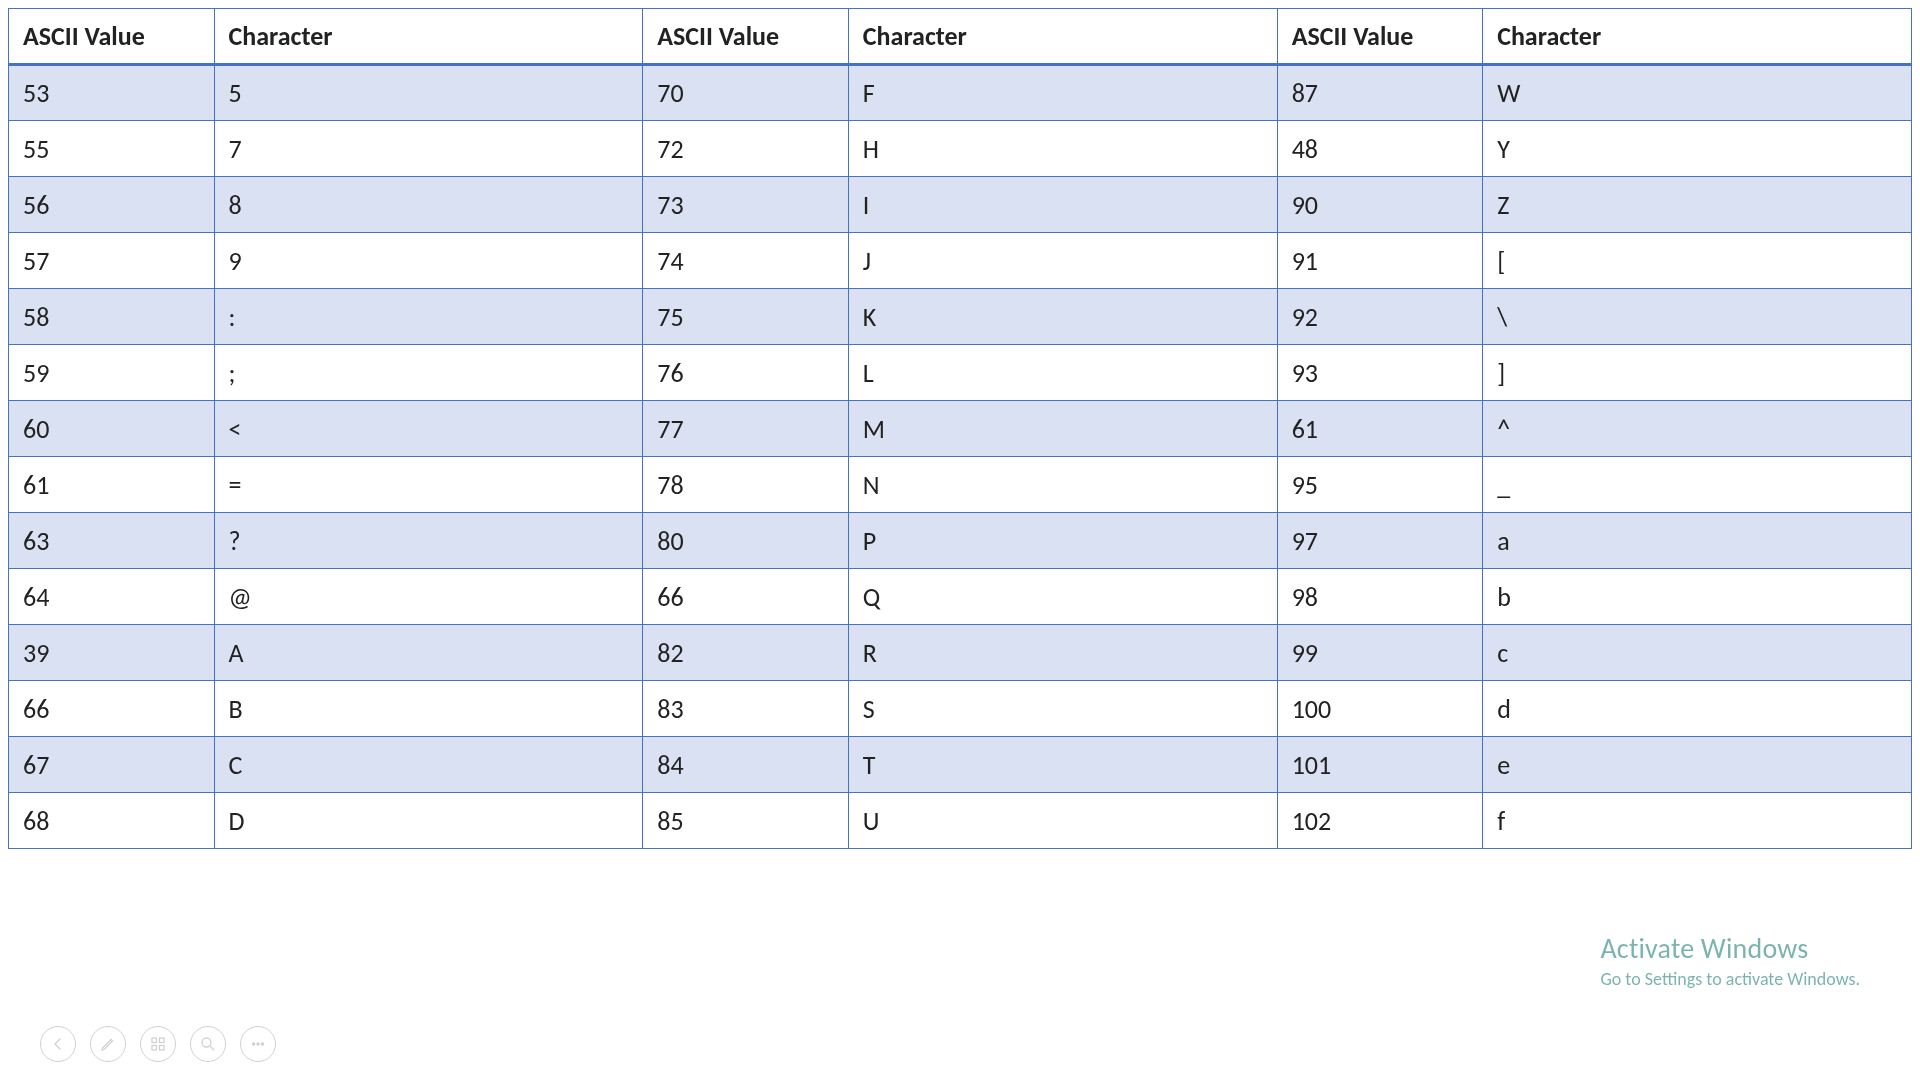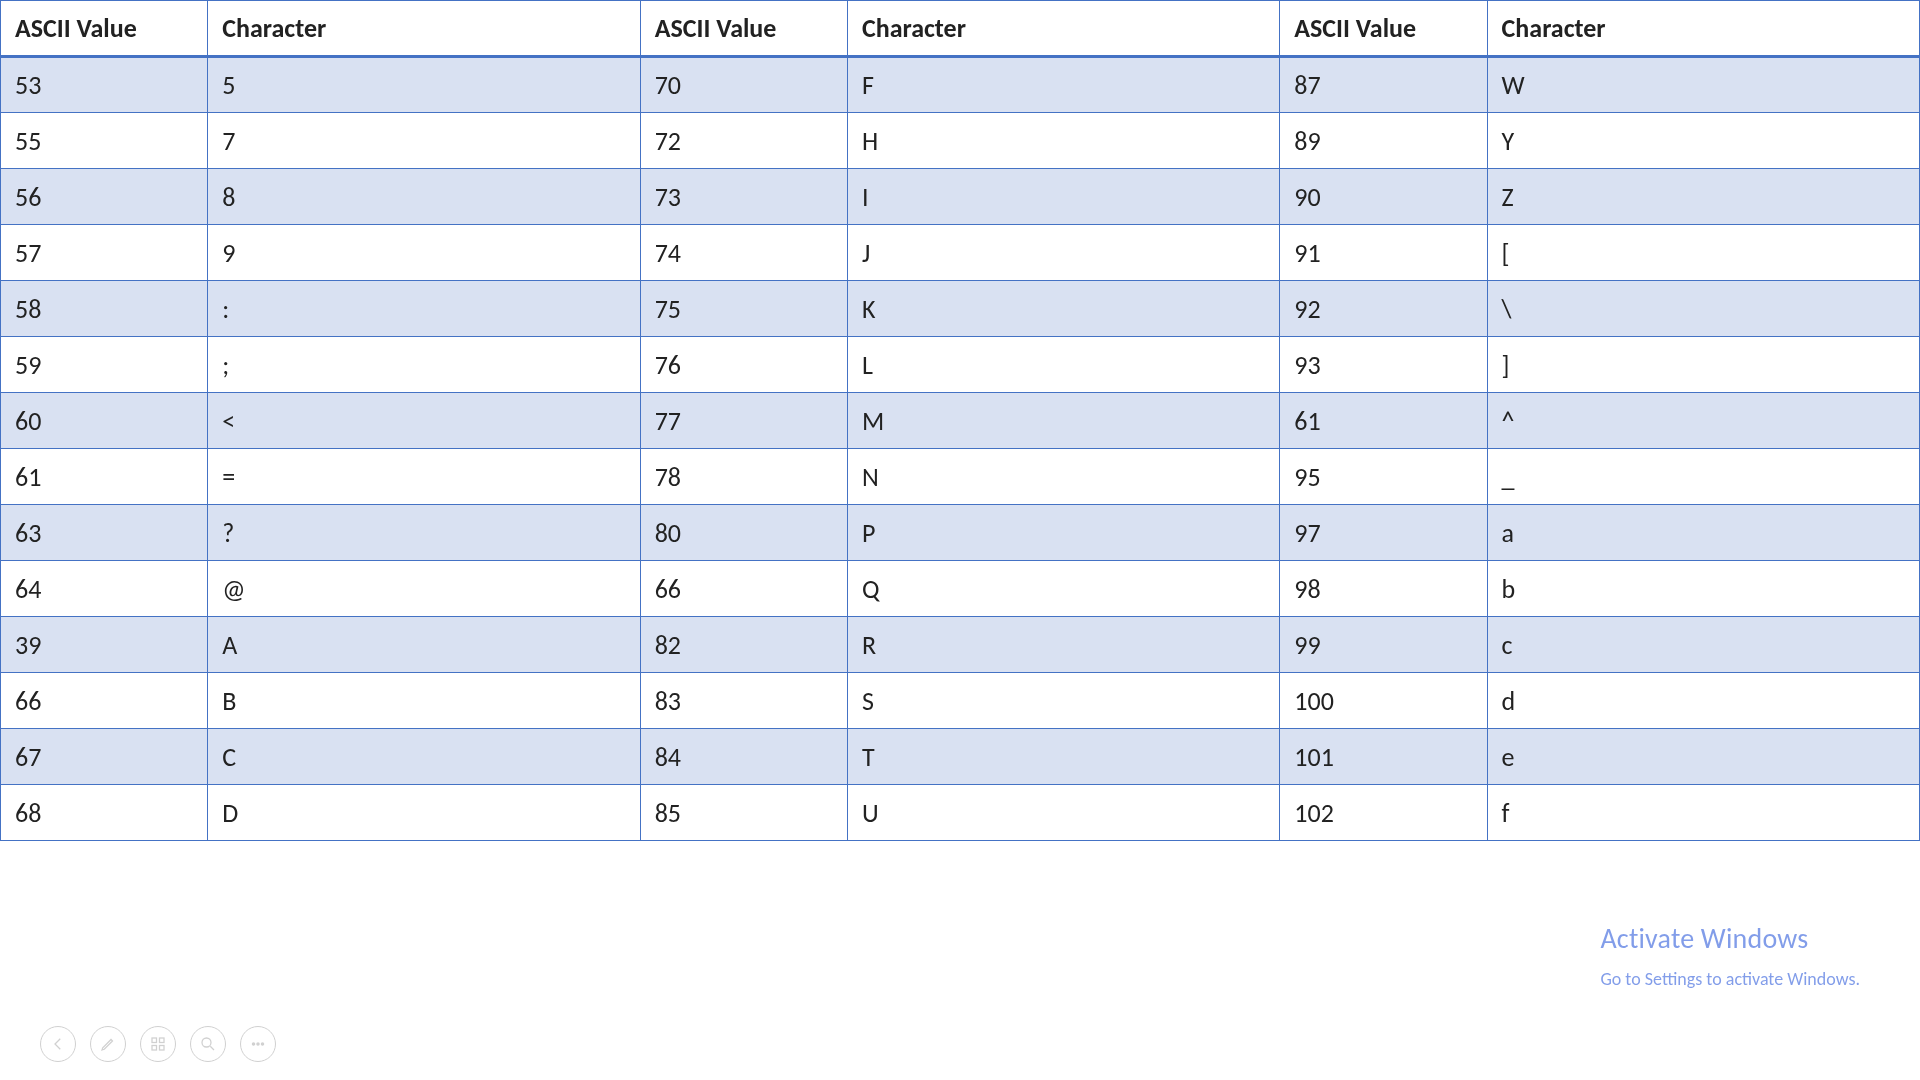--- a/index.html
+++ b/index.html
@@ -1,29 +1,29 @@
 <!DOCTYPE html>
 <html><head>
 <meta charset="utf-8">
 <style>
   * { margin: 0; padding: 0; box-sizing: border-box; }
   html, body { width: 1920px; height: 1080px; font-family: "Segoe UI", Calibri, Arial, sans-serif; background: #ffffff; overflow: hidden; }
-  .wrap { width: 1920px; height: 1080px; padding: 0; position: relative; }
+  .wrap { width: 1920px; height: 1080px; padding: 8px; position: relative; }
   table { width: 100%; border-collapse: collapse; table-layout: fixed; }
   th, td { border: 1.3px solid #4472C4; text-align: left; padding: 6px 14px; height: 56px; vertical-align: middle; font-size: 26px; color: #222; }
   th { font-weight: 700; background: #ffffff; }
   col.cv { width: 10.8%; }
   col.cc { width: 22.53%; }
   thead tr { border-bottom: 3px solid #4472C4; }
   tbody tr:nth-child(odd) td { background: #D9E1F2; }
   tbody tr:nth-child(even) td { background: #ffffff; }
 
-  .watermark { position: absolute; right: 60px; bottom: 90px; color: #1d4ed8; opacity: 0.55; pointer-events: none; }
+  .watermark { position: absolute; right: 60px; bottom: 90px; color: #0f766e; opacity: 0.55; pointer-events: none; }
   .watermark .l1 { font-size: 28px; font-weight: 400; letter-spacing: 0.2px; }
-  .watermark .l2 { font-size: 18px; font-weight: 400; margin-top: 12px; }
+  .watermark .l2 { font-size: 18px; font-weight: 400; margin-top: 2px; }
 
   .toolbar { position: absolute; left: 40px; bottom: 18px; display: flex; gap: 14px; opacity: 0.35; }
   .tbtn { width: 36px; height: 36px; border-radius: 50%; border: 1.4px solid #7a7a7a; display: flex; align-items: center; justify-content: center; color: #7a7a7a; font-size: 15px; background: rgba(255,255,255,0.3); }
   .tbtn svg { width: 18px; height: 18px; stroke: #7a7a7a; fill: none; stroke-width: 1.7; }
 </style>
 </head>
 <body>
 
 <div class="wrap">
   <table>
@@ -52,21 +52,21 @@
           <td>70</td>
           <td>F</td>
           <td>87</td>
           <td>W</td>
         </tr>
         <tr>
           <td>55</td>
           <td>7</td>
           <td>72</td>
           <td>H</td>
-          <td>89</td>
+          <td>48</td>
           <td>Y</td>
         </tr>
         <tr>
           <td>56</td>
           <td>8</td>
           <td>73</td>
           <td>I</td>
           <td>90</td>
           <td>Z</td>
         </tr>

